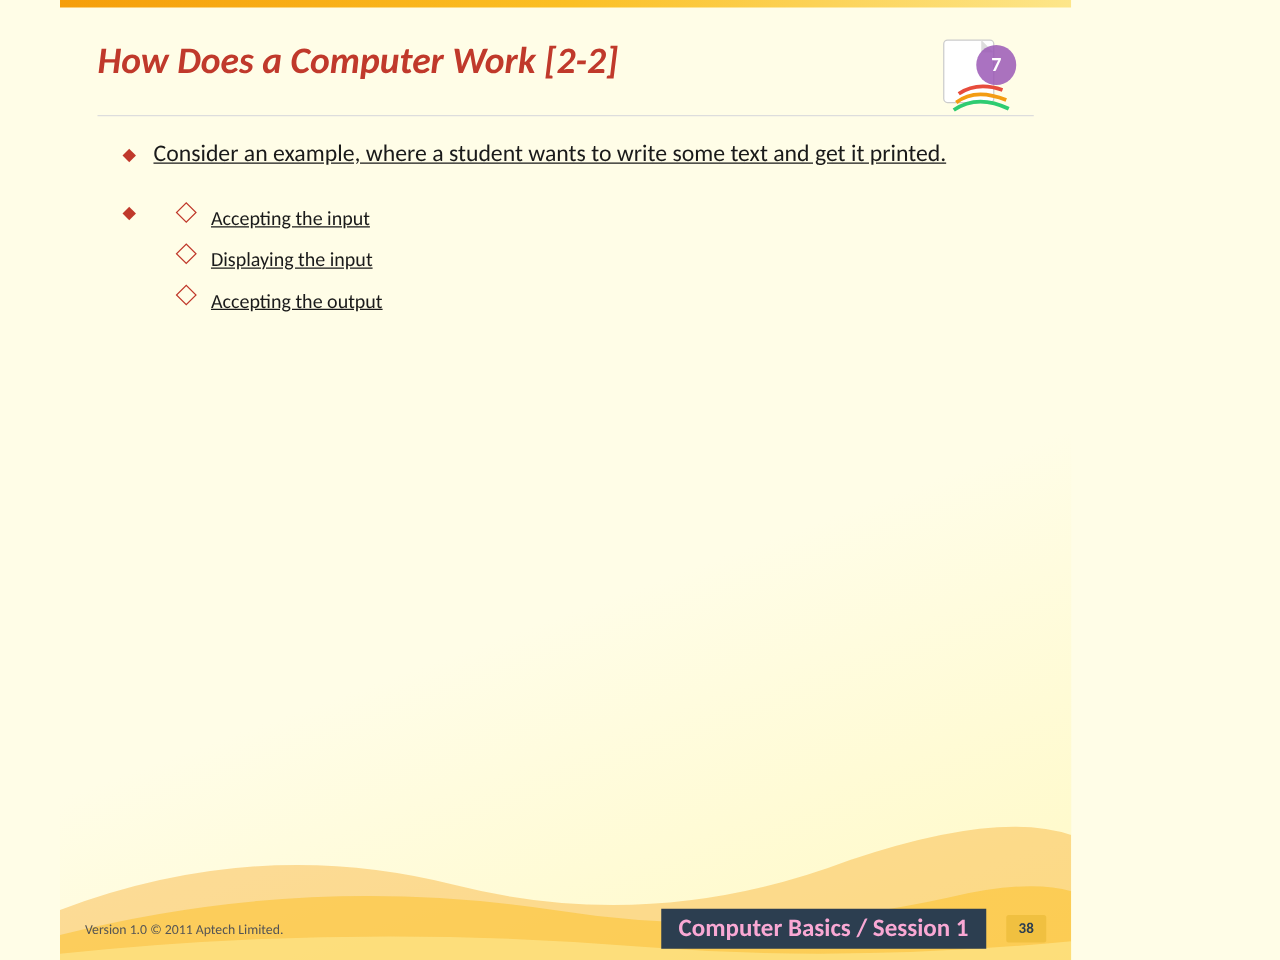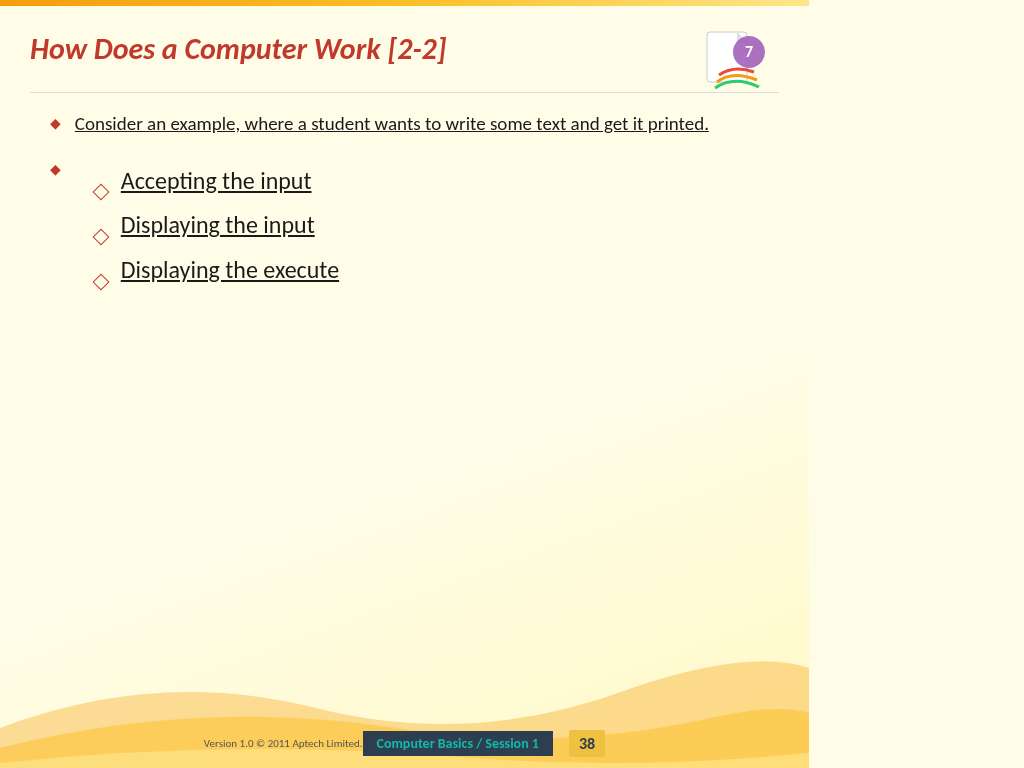--- a/index.html
+++ b/index.html
@@ -12,20 +12,21 @@
       background: #fffde7;
       position: relative;
     }
 
     .slide {
       width: 809px;
       height: 768px;
       background: linear-gradient(160deg, #fffde7 60%, #fff9c4 100%);
       position: relative;
       overflow: hidden;
+      margin-left: 48px;
     }
 
     
     .wave-bottom {
       position: absolute;
       bottom: 0;
       left: 0;
       width: 100%;
       height: 160px;
       pointer-events: none;
@@ -113,23 +114,23 @@
     
     .sub-list {
       list-style: none;
       padding: 0;
       margin-top: 8px;
       margin-left: 20px;
     }
 
     .sub-list li {
       display: flex;
-      align-items: flex-end;
+      align-items: flex-start;
       margin-bottom: 10px;
-      font-size: 24px;
+      font-size: 16px;
       color: #1a1a1a;
     }
 
     .bullet-diamond-outline {
       width: 12px;
       height: 12px;
       border: 1.5px solid #c0392b;
       transform: rotate(45deg);
       margin-right: 14px;
       flex-shrink: 0;
@@ -138,47 +139,47 @@
 
     
     .footer {
       position: absolute;
       bottom: 0;
       left: 0;
       right: 0;
       height: 50px;
       display: flex;
       align-items: center;
-      justify-content: center;
+      justify-content: space-between;
       padding: 0 20px;
       z-index: 10;
     }
 
     .footer-left {
       font-size: 11px;
       color: #555;
     }
 
     .footer-right {
       display: flex;
       align-items: center;
       gap: 16px;
     }
 
     .footer-course {
-      font-size: 14px;
+      font-size: 20px;
       font-weight: bold;
-      color: #14b8a6;
+      color: #f9a8d4;
       background: #2c3e50;
       padding: 4px 14px;
       border-radius: 0;
     }
 
     .footer-page {
-      font-size: 16px;
+      font-size: 12px;
       font-weight: bold;
       color: #2c3e50;
       background: #f0c040;
       padding: 4px 10px;
       border-radius: 2px;
     }
 
     
     .title-divider {
       position: absolute;
@@ -232,21 +233,21 @@
             <li>
               <span class="bullet-diamond-outline"></span>
               <span>Accepting the input</span>
             </li>
             <li>
               <span class="bullet-diamond-outline"></span>
               <span>Displaying the input</span>
             </li>
             <li>
               <span class="bullet-diamond-outline"></span>
-              <span>Displaying the execute</span>
+              <span>Accepting the output</span>
             </li>
           </ul>
         </span>
       </li>
 
     </ul>
   </div>
 
   <svg class="wave-bottom" viewBox="0 0 1024 160" preserveAspectRatio="none" xmlns="http://www.w3.org/2000/svg">
     <path d="M0,120 Q200,60 400,100 Q600,140 800,80 Q950,40 1024,60 L1024,160 L0,160 Z" fill="#f59e0b" opacity="0.35"></path>

